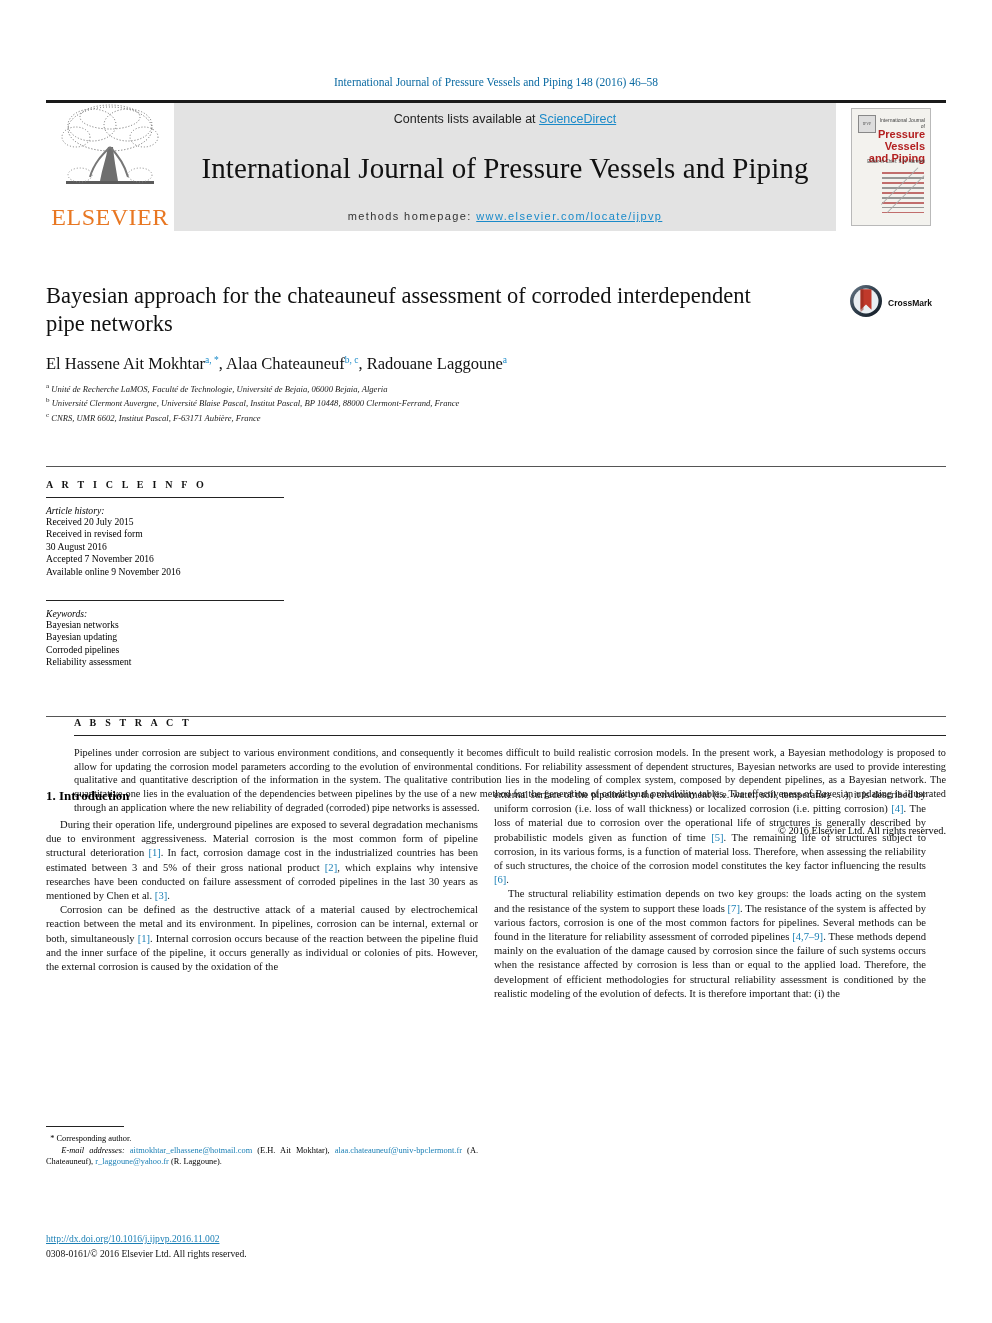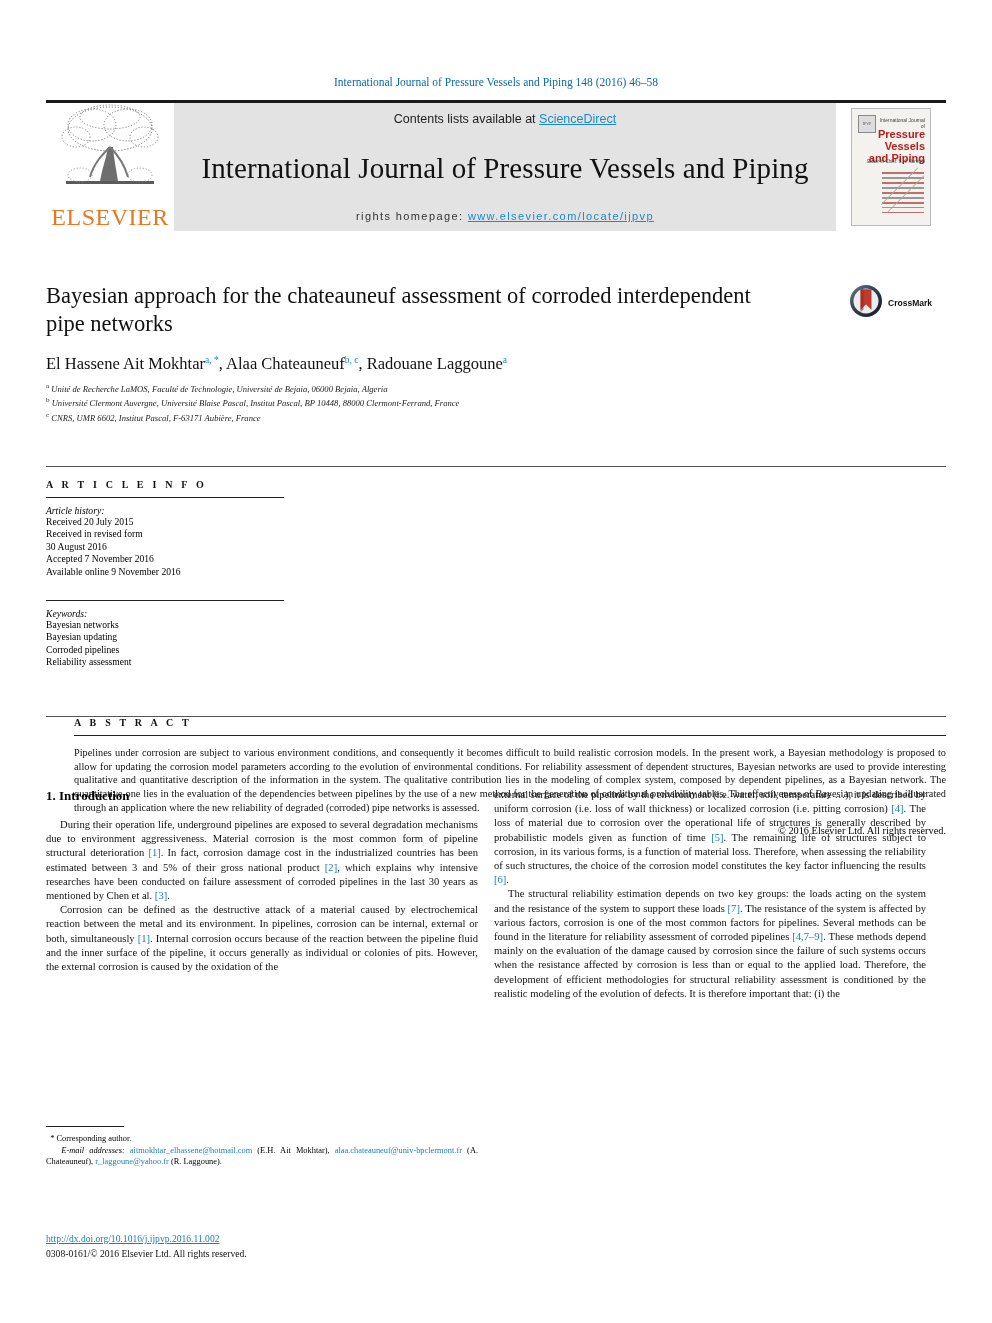--- a/index.html
+++ b/index.html
@@ -203,21 +203,21 @@
         </span>
         <span class="elsevier-word">ELSEVIER</span>
       </div>
 
       <div class="journal-center">
         <div class="contents-line">
           <span>Contents lists available at </span><a class="sd" href="#">ScienceDirect</a>
         </div>
         <div class="journal-name">International Journal of Pressure Vessels and Piping</div>
         <div class="homepage-line">
-          <span>rights homepage: </span><a class="url" href="#">www.elsevier.com/locate/ijpvp</a>
+          <span>methods homepage: </span><a class="url" href="#">www.elsevier.com/locate/ijpvp</a>
         </div>
       </div>
 
       <div class="cover-block">
         <div class="cover">
           <div class="cover-top-logo">IPVP</div>
           <div class="cover-kicker">International Journal of</div>
           <div class="cover-title">
             <div>Pressure Vessels</div>
             <div>and Piping</div>

